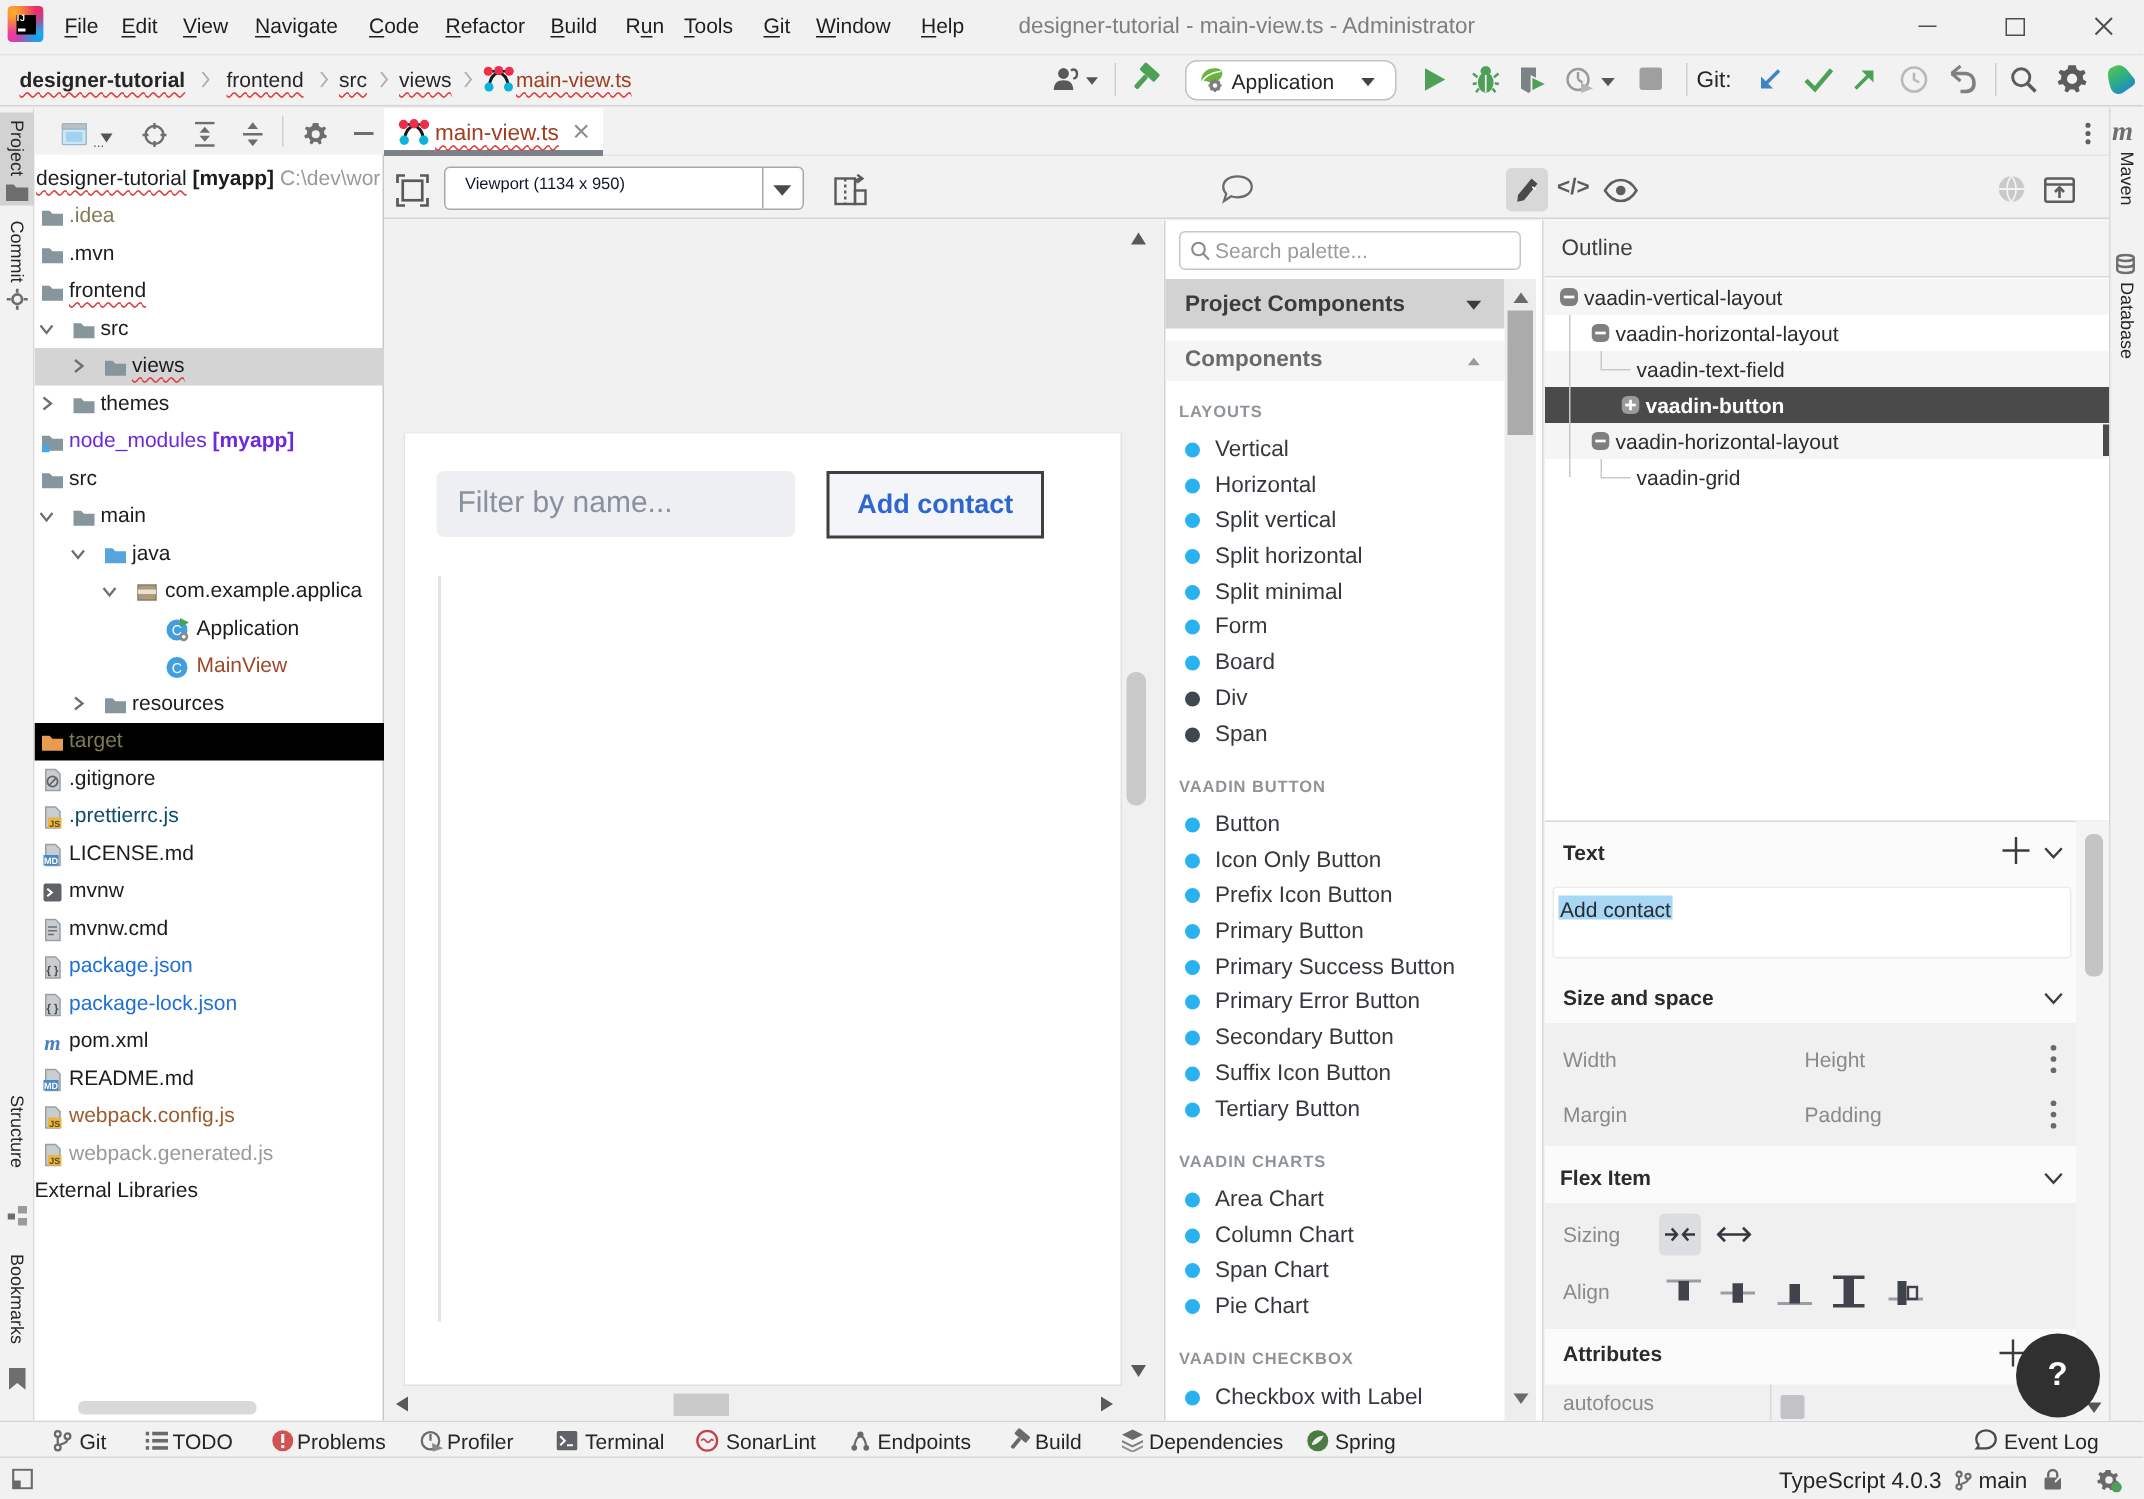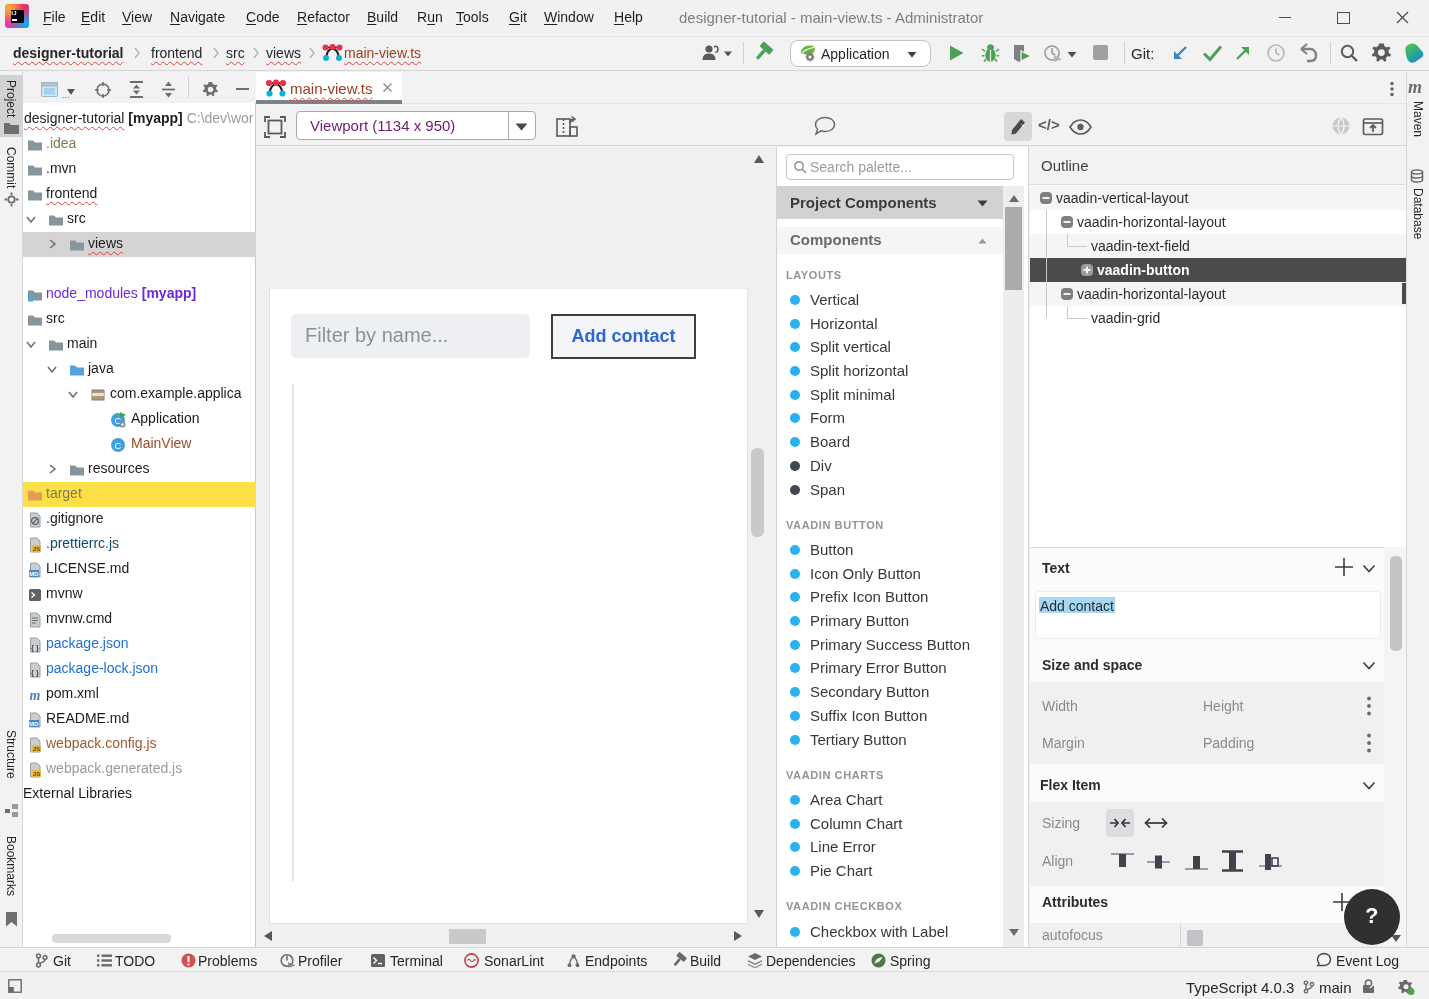--- a/index.html
+++ b/index.html
@@ -260,20 +260,29 @@
 </div>
 <div class="trow" style="left:0;top:128.5px;background:#d4d4d4;width:233px">
 <svg class="ticon" style="left:23px;top:6px" width="12" height="12" viewBox="0 0 12 12">
         <path d="M4,2 L9,6 L4,10" stroke="#6e6e6e" stroke-width="1.5" fill="none"></path>
       </svg>
 <svg class="ticon" style="left:46px;top:5px" width="16" height="16" viewBox="0 0 16 16">
         <path d="M1,3.5 L6,3.5 L8,5.5 L15,5.5 L15,13.5 L1,13.5 Z" fill="#87959d"></path>
       </svg>
 <div class="lbl wavy" style="left:65px;color:#1c1c1c">views</div>
 </div>
+<div class="trow" style="left:0;top:153.5px;width:233px">
+<svg class="ticon" style="left:2px;top:6px" width="12" height="12" viewBox="0 0 12 12">
+        <path d="M4,2 L9,6 L4,10" stroke="#6e6e6e" stroke-width="1.5" fill="none"></path>
+      </svg>
+<svg class="ticon" style="left:25px;top:5px" width="16" height="16" viewBox="0 0 16 16">
+        <path d="M1,3.5 L6,3.5 L8,5.5 L15,5.5 L15,13.5 L1,13.5 Z" fill="#87959d"></path>
+      </svg>
+<div class="lbl" style="left:44px;color:#1c1c1c">themes</div>
+</div>
 <div class="trow" style="left:0;top:178.5px;width:233px">
 <svg class="ticon" style="left:4px;top:5px" width="16" height="16" viewBox="0 0 16 16">
         <path d="M1,3.5 L6,3.5 L8,5.5 L15,5.5 L15,13.5 L1,13.5 Z" fill="#87959d"></path>
         <rect x="1" y="9.5" width="5" height="5" fill="#4aa7e8"></rect>
       </svg>
 <div class="lbl" style="left:23px;color:#6d28d9">node_modules<b> [myapp]</b></div>
 </div>
 <div class="trow" style="left:0;top:203.5px;width:233px">
 <svg class="ticon" style="left:4px;top:5px" width="16" height="16" viewBox="0 0 16 16">
         <path d="M1,3.5 L6,3.5 L8,5.5 L15,5.5 L15,13.5 L1,13.5 Z" fill="#87959d"></path>
@@ -327,21 +336,21 @@
 </div>
 <div class="trow" style="left:0;top:353.5px;width:233px">
 <svg class="ticon" style="left:23px;top:6px" width="12" height="12" viewBox="0 0 12 12">
         <path d="M4,2 L9,6 L4,10" stroke="#6e6e6e" stroke-width="1.5" fill="none"></path>
       </svg>
 <svg class="ticon" style="left:46px;top:5px" width="16" height="16" viewBox="0 0 16 16">
         <path d="M1,3.5 L6,3.5 L8,5.5 L15,5.5 L15,13.5 L1,13.5 Z" fill="#87959d"></path>
       </svg>
 <div class="lbl" style="left:65px;color:#1c1c1c">resources</div>
 </div>
-<div class="trow" style="left:0;top:378.5px;background:#fde047;width:233px">
+<div class="trow" style="left:0;top:378.5px;background:#000000;width:233px">
 <svg class="ticon" style="left:4px;top:5px" width="16" height="16" viewBox="0 0 16 16">
         <path d="M1,3.5 L6,3.5 L8,5.5 L15,5.5 L15,13.5 L1,13.5 Z" fill="#e89c50"></path>
       </svg>
 <div class="lbl" style="left:23px;color:#7c7c52">target</div>
 </div>
 <div class="trow" style="left:0;top:403.5px;width:233px">
 <svg class="ticon" style="left:4px;top:5px" width="16" height="16" viewBox="0 0 16 16">
         <path d="M3.5,1 L10,1 L13,4 L13,15 L3.5,15 Z" fill="#c8cdd0" stroke="#9aa0a5" stroke-width="1"></path>
         <circle cx="8" cy="9" r="3.4" fill="none" stroke="#5f6368" stroke-width="1.2"></circle>
         <path d="M5.8,11.5 L10.3,6.7" stroke="#5f6368" stroke-width="1.2"></path>
@@ -458,21 +467,21 @@
 <svg class="a" style="left:264px;top:116px" width="22" height="22" viewBox="0 0 22 22">
     <g stroke="#5a5a5a" stroke-width="1.8" fill="none">
       <path d="M1,6 L1,1 L6,1"></path>
       <path d="M16,1 L21,1 L21,6"></path>
       <path d="M21,16 L21,21 L16,21"></path>
       <path d="M6,21 L1,21 L1,16"></path>
       <rect x="4.5" y="4.5" width="13" height="13"></rect>
     </g>
   </svg>
 <div class="a" style="left:296px;top:111px;width:240px;height:29px;background:#fff;border:1px solid #a8a8a8;border-radius:4px"></div>
-<div class="tx" style="left:310px;top:117px;font-size:15px;color:#701a75">Viewport (1134 x 950)</div>
+<div class="tx" style="left:310px;top:117px;font-size:11px;color:#0f172a">Viewport (1134 x 950)</div>
 <div class="sep" style="left:508px;top:112px;height:27px;background:#a8a8a8"></div>
 <svg class="a" style="left:514px;top:122px" width="15" height="10" viewBox="0 0 15 10">
     <path d="M1.5,1.5 L13.5,1.5 L7.5,8.5 Z" fill="#4a4a4a"></path>
   </svg>
 <svg class="a" style="left:556px;top:115px" width="26" height="24" viewBox="0 0 26 24">
     <g stroke="#5a5a5a" stroke-width="1.6" fill="none">
       <rect x="1" y="4" width="13" height="17"></rect>
       <path d="M7.5,4 L7.5,21" stroke-dasharray="2,2"></path>
       <path d="M14,8 C14,5 16,4 18,4"></path>
       <path d="M15.5,1.5 L19,4 L15.5,6.8" stroke-width="1.5"></path>
@@ -579,21 +588,21 @@
 <div class="pdot" style="top:710.5px;background:#29b2ef"></div>
 <div class="pitem" style="top:706.5px">Suffix Icon Button</div>
 <div class="pdot" style="top:735px;background:#29b2ef"></div>
 <div class="pitem" style="top:731px">Tertiary Button</div>
 <div class="plabel" style="top:769px">VAADIN CHARTS</div>
 <div class="pdot" style="top:795px;background:#29b2ef"></div>
 <div class="pitem" style="top:791px">Area Chart</div>
 <div class="pdot" style="top:818.5px;background:#29b2ef"></div>
 <div class="pitem" style="top:814.5px">Column Chart</div>
 <div class="pdot" style="top:842px;background:#29b2ef"></div>
-<div class="pitem" style="top:838px">Line Error</div>
+<div class="pitem" style="top:838px">Span Chart</div>
 <div class="pdot" style="top:866px;background:#29b2ef"></div>
 <div class="pitem" style="top:862px">Pie Chart</div>
 <div class="plabel" style="top:899.5px">VAADIN CHECKBOX</div>
 <div class="pdot" style="top:926.5px;background:#29b2ef"></div>
 <div class="pitem" style="top:922.5px">Checkbox with Label</div>
 <div class="a" style="left:1003px;top:186px;width:21px;height:761px;background:#ededed"></div>
 <svg class="a" style="left:1008px;top:193px" width="12" height="11" viewBox="0 0 12 11">
     <path d="M6,2 L11,9 L1,9 Z" fill="#6a6a6a"></path>
   </svg>
 <div class="a" style="left:1005px;top:207px;width:17px;height:83px;background:#ababab"></div>

